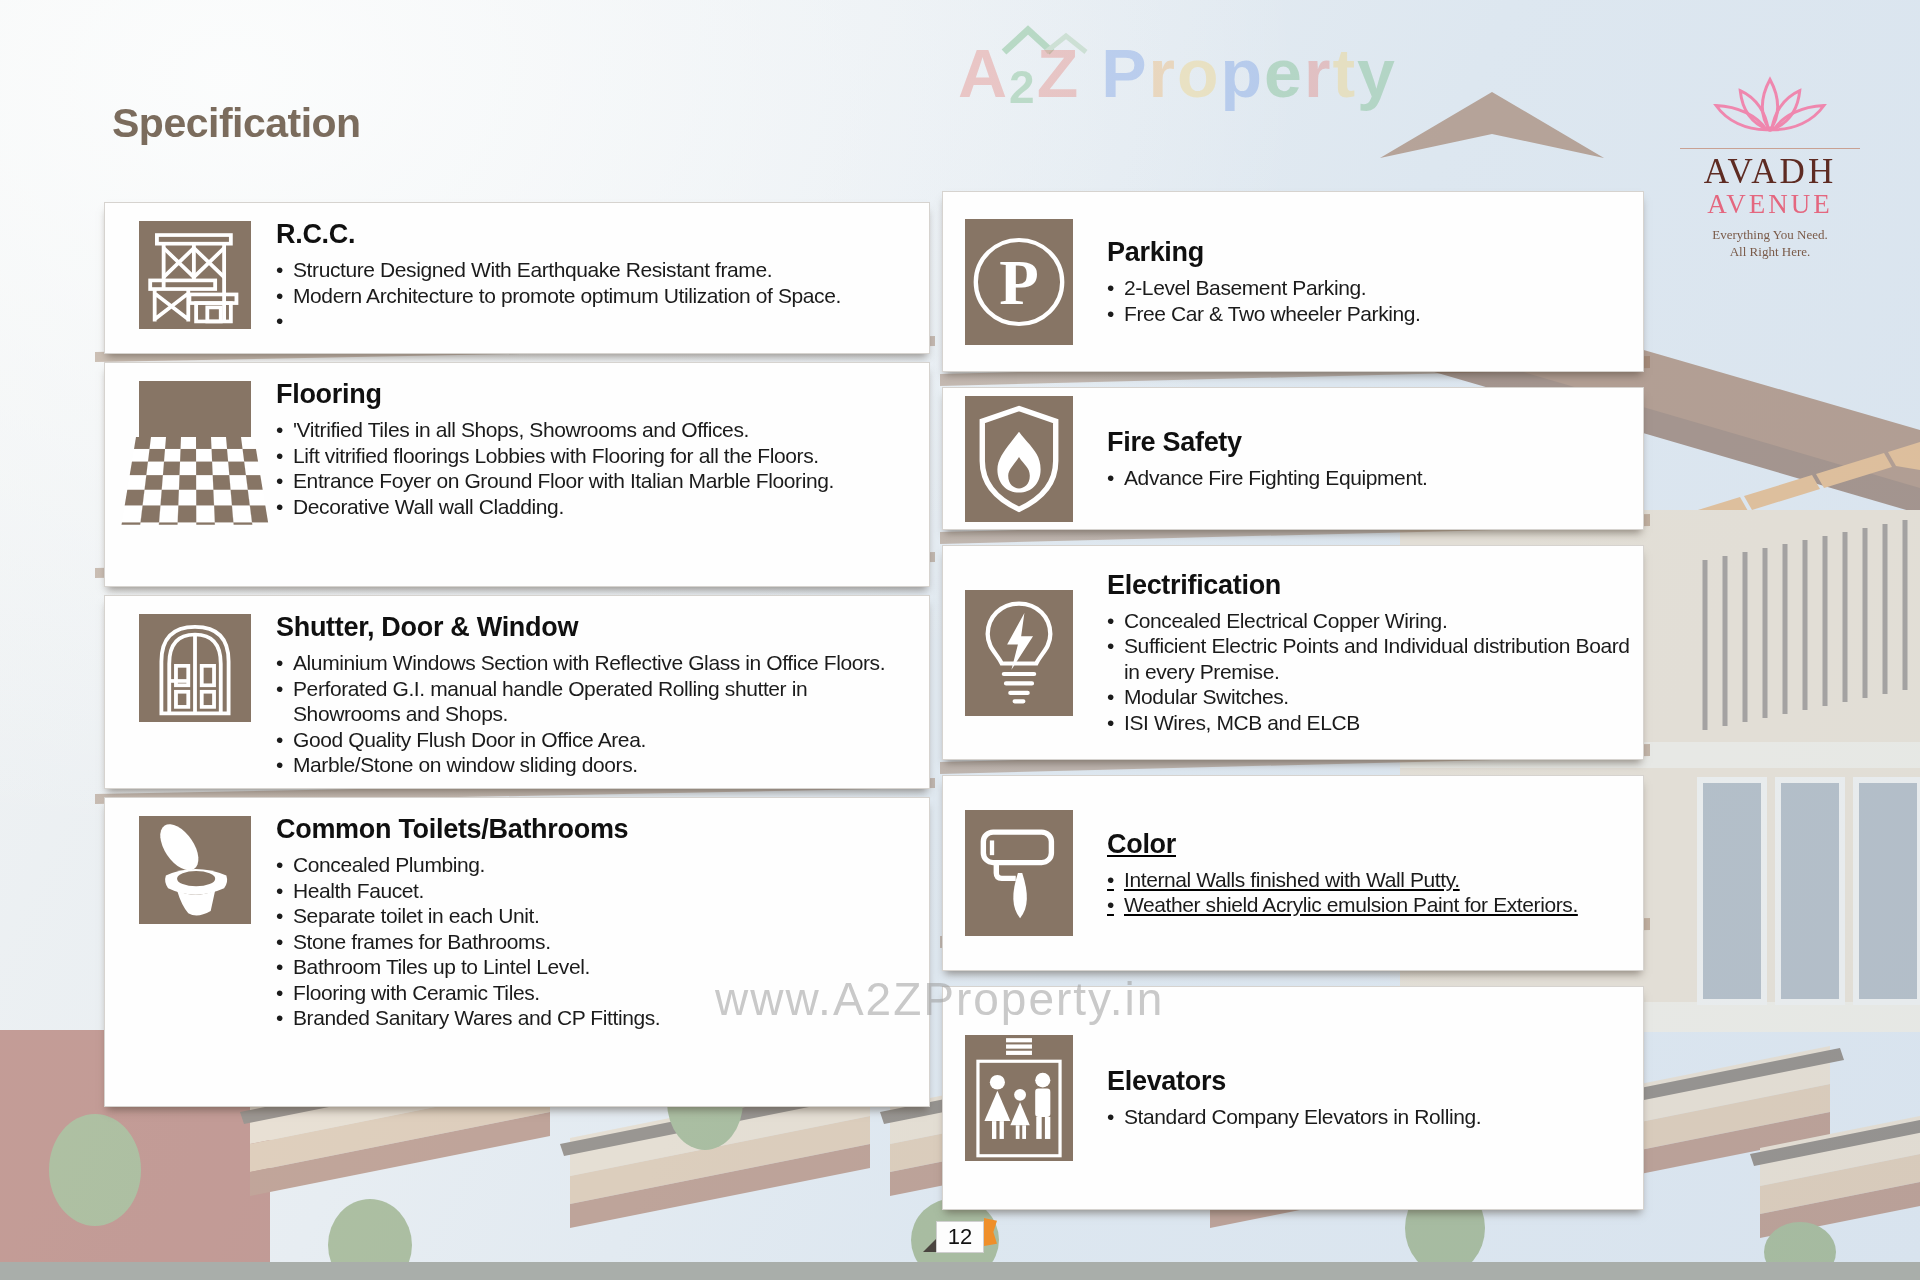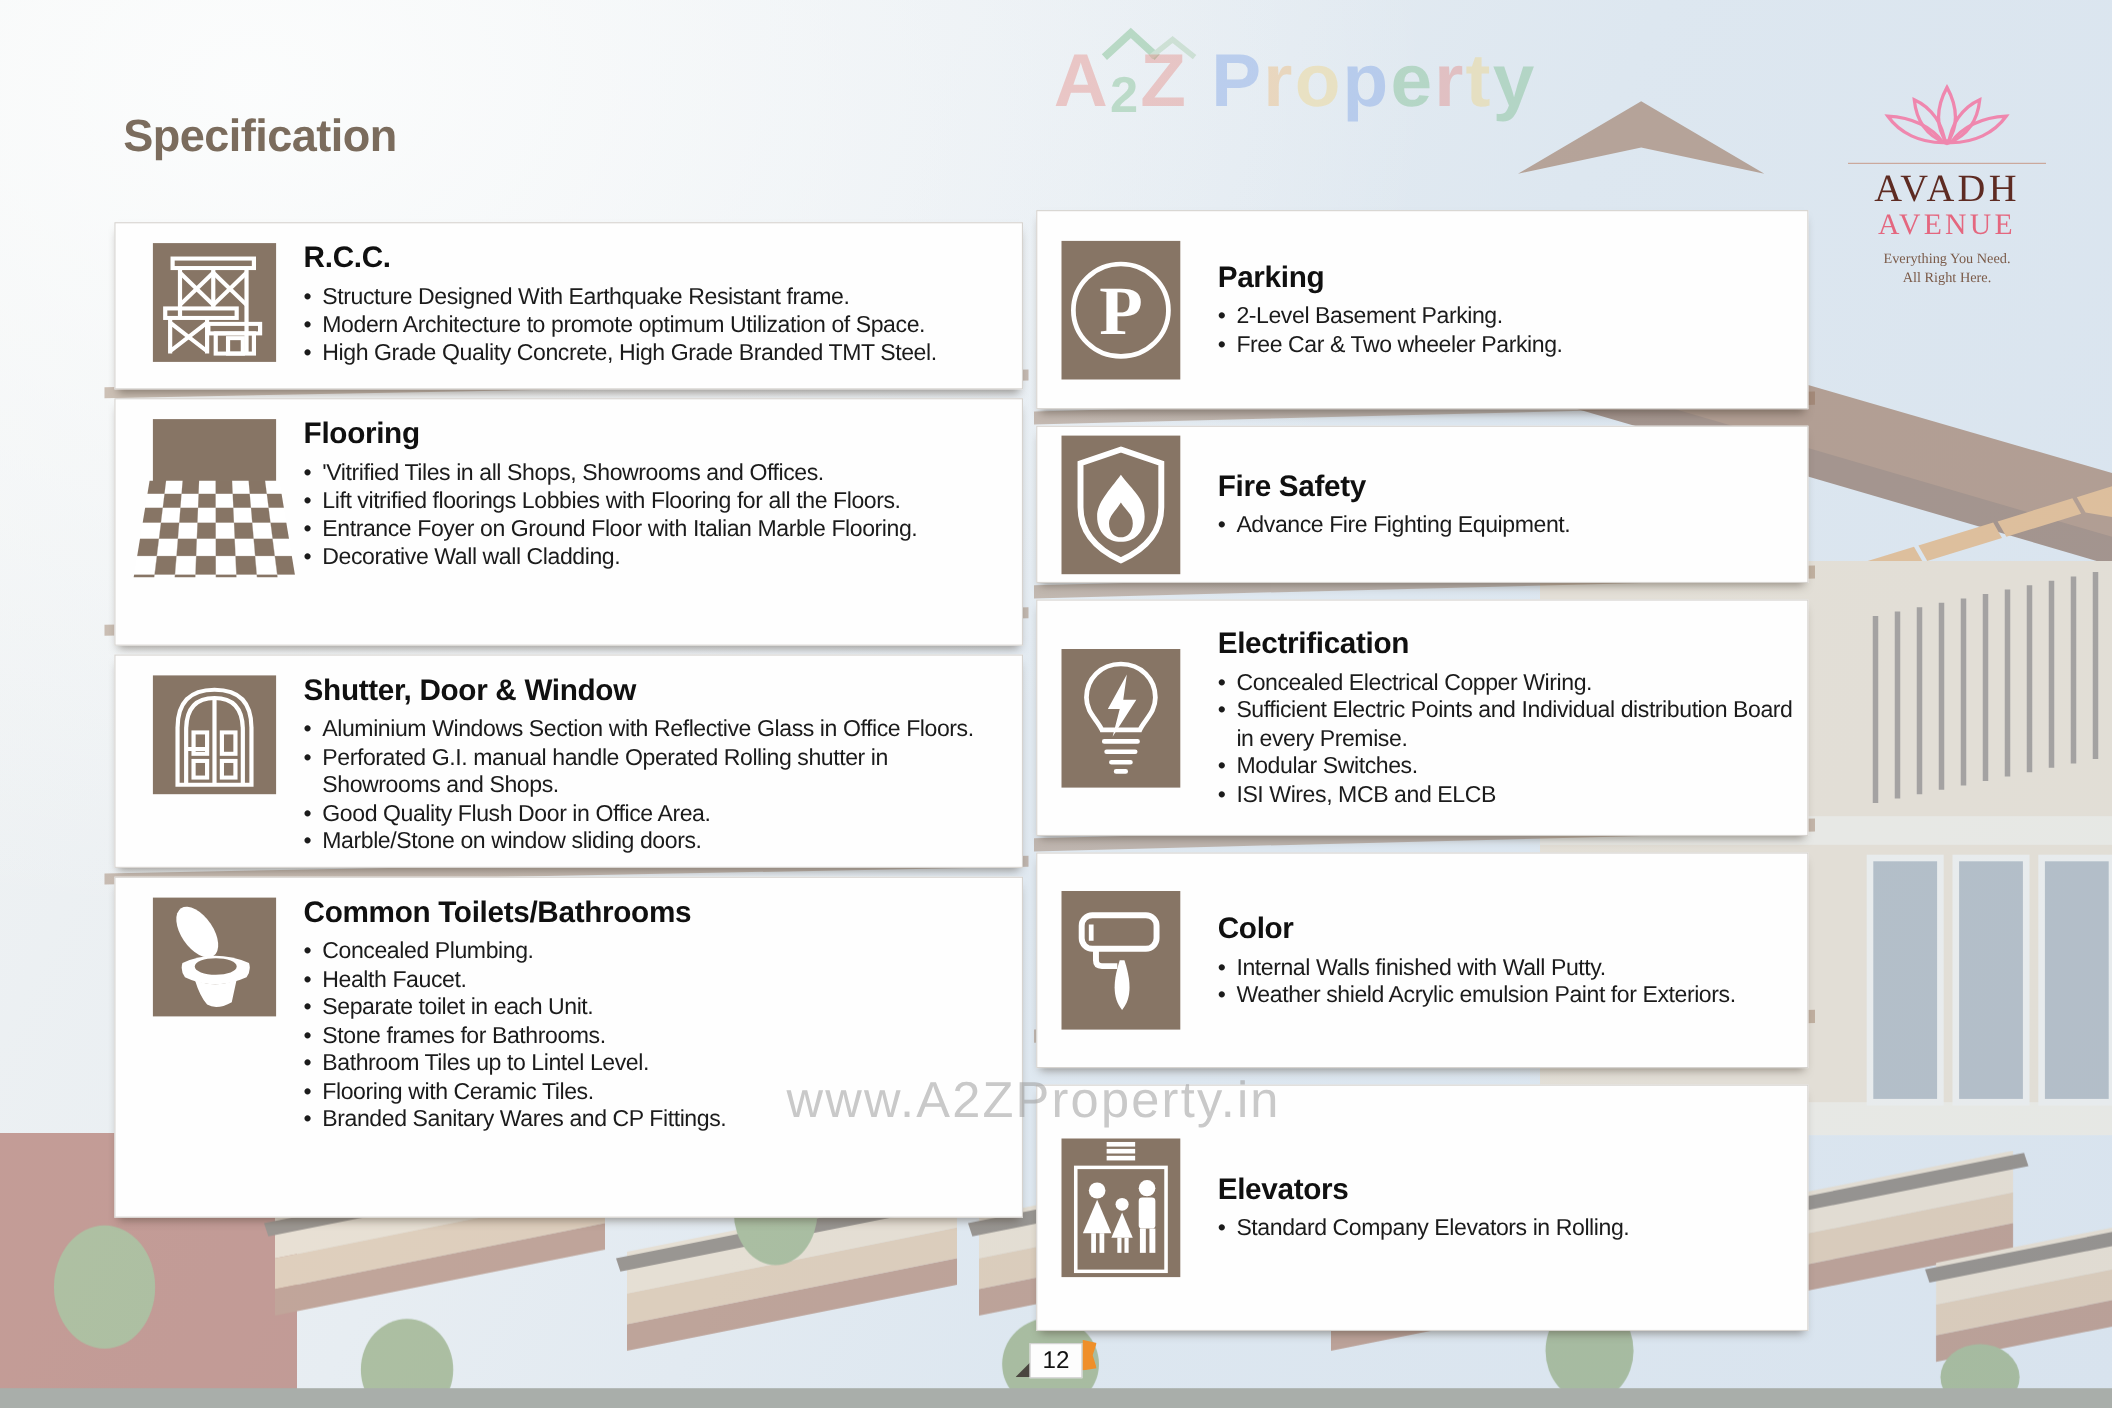--- a/index.html
+++ b/index.html
@@ -38,21 +38,21 @@
     box-shadow:0 6px 8px -3px rgba(70,58,46,.5);box-sizing:border-box;}
   .col-left .card{margin-bottom:8px;}
   .col-right .card{margin-bottom:15px;display:flex;align-items:center;}
   .card-rcc{height:152px;}
   .card-flooring{height:225px;}
   .card-shutter-door-window{height:194px;}
   .card-toilets{height:310px;}
   .card-parking{height:181px;}
   .card-fire-safety{height:143px;}
   .card-electrification{height:215px;}
-  .card-color{height:196px;}
+  .card-color{height:196px;text-decoration:underline;}
   .card-elevators{height:224px;justify-content:flex-end;}
 
   .icon-box{position:absolute;background:#877565;z-index:4;}
   .col-left .icon-box{left:34px;top:18px;width:112px;height:108px;}
   .col-right .icon-box{left:22px;top:50%;transform:translateY(-50%);width:108px;height:126px;}
   .icon-box svg{position:absolute;left:0;top:0;width:100%;height:100%;}
   .checker{position:absolute;left:-3px;right:-3px;bottom:-40px;height:92px;
     transform:perspective(300px) rotateX(40deg);transform-origin:50% 0%;
     background:conic-gradient(#fff 0 25%,#877565 0 50%,#fff 0 75%,#877565 0);
     background-size:30px 30px;}
@@ -192,21 +192,20 @@
             <li>
               <span class="bullet">•</span>
               <span class="li-text">Structure Designed With Earthquake Resistant frame.</span>
             </li>
             <li>
               <span class="bullet">•</span>
               <span class="li-text">Modern Architecture to promote optimum Utilization of Space.</span>
             </li>
             <li>
               <span class="bullet">•</span>
-              <span class="li-text">High Grade Quality Concrete, High Grade Branded TMT Steel.</span>
             </li>
           </ul>
         </div>
       </div>
       <div class="card card-flooring">
         <div class="icon-box">
           <div class="checker"></div>
         </div>
         <div class="card-body">
           <h3 class="card-title">Flooring</h3>

